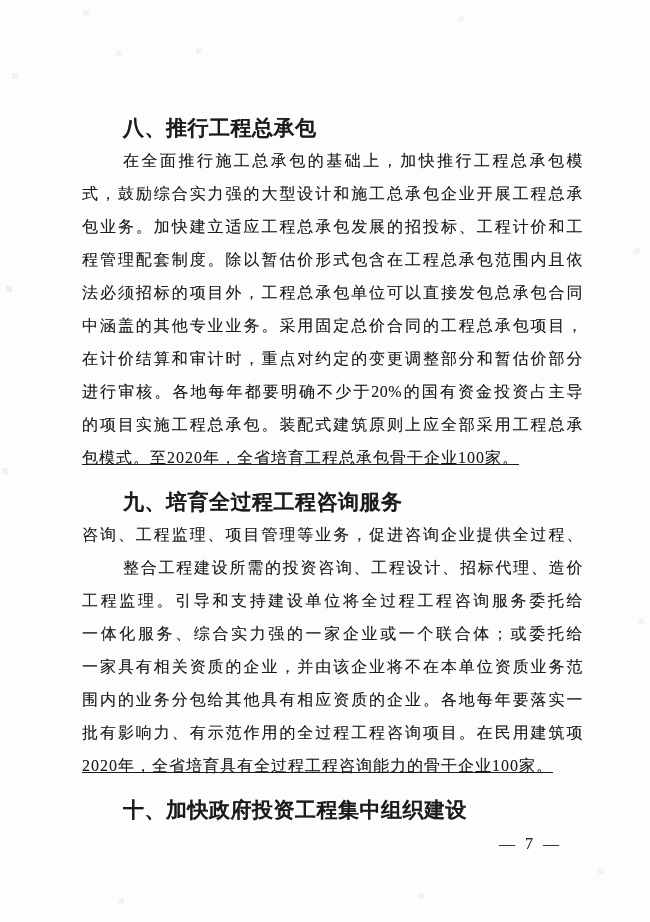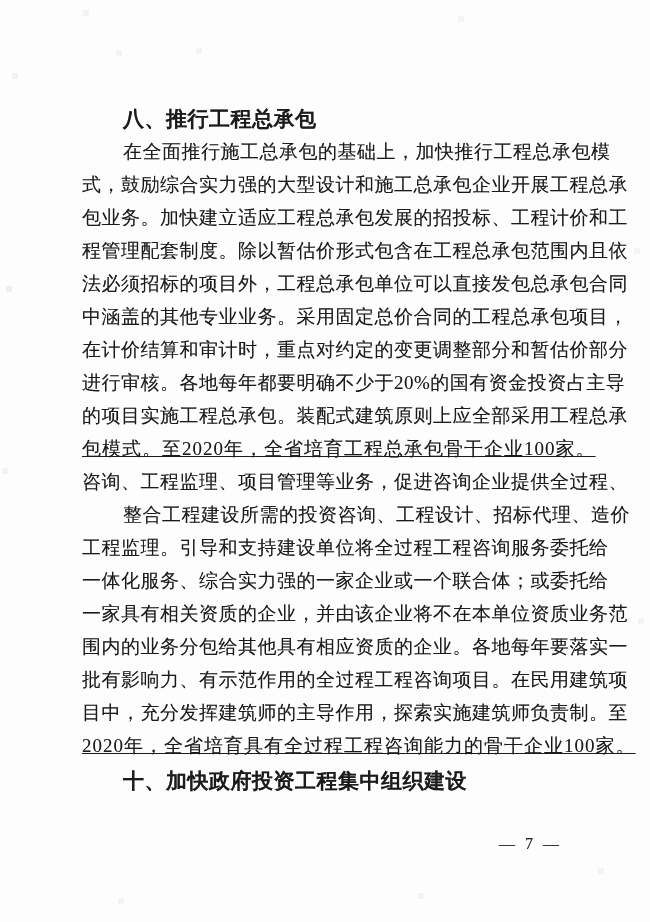--- a/index.html
+++ b/index.html
@@ -41,27 +41,27 @@
     left: 82px;
     top: 100px;
     width: 501px;
   }
   .heading {
     font-family: "Liberation Sans", sans-serif;
     font-weight: bold;
     font-size: 21px;
     line-height: 33px;
     padding-left: 41px;
-    margin-top: 2px;
+    margin-top: 11px;
     letter-spacing: 0.5px;
     text-shadow: 0 0 0.4px rgba(0,0,0,0.45);
   }
   .para { margin: 0; }
   .line {
-    font-size: 19px;
+    font-size: 16px;
     line-height: 33px;
     text-align: justify;
     text-align-last: justify;
     text-justify: inter-character;
     text-shadow: 0 0 0.4px rgba(0,0,0,0.35);
     white-space: nowrap;
     letter-spacing: 0.5px;
   }
   .line.first { padding-left: 41px; }
   .line.last {
@@ -92,27 +92,27 @@
         <div class="line">式，鼓励综合实力强的大型设计和施工总承包企业开展工程总承</div>
         <div class="line">包业务。加快建立适应工程总承包发展的招投标、工程计价和工</div>
         <div class="line">程管理配套制度。除以暂估价形式包含在工程总承包范围内且依</div>
         <div class="line">法必须招标的项目外，工程总承包单位可以直接发包总承包合同</div>
         <div class="line">中涵盖的其他专业业务。采用固定总价合同的工程总承包项目，</div>
         <div class="line">在计价结算和审计时，重点对约定的变更调整部分和暂估价部分</div>
         <div class="line">进行审核。各地每年都要明确不少于20%的国有资金投资占主导</div>
         <div class="line">的项目实施工程总承包。装配式建筑原则上应全部采用工程总承</div>
         <div class="line last">包模式。至2020年，全省培育工程总承包骨干企业100家。</div>
       </div>
+      <div class="heading">九、培育全过程工程咨询服务</div>
       <div class="para">
         <div class="line">咨询、工程监理、项目管理等业务，促进咨询企业提供全过程、</div>
         <div class="line first">整合工程建设所需的投资咨询、工程设计、招标代理、造价</div>
         <div class="line">工程监理。引导和支持建设单位将全过程工程咨询服务委托给</div>
         <div class="line">一体化服务、综合实力强的一家企业或一个联合体；或委托给</div>
         <div class="line">一家具有相关资质的企业，并由该企业将不在本单位资质业务范</div>
         <div class="line">围内的业务分包给其他具有相应资质的企业。各地每年要落实一</div>
         <div class="line">批有影响力、有示范作用的全过程工程咨询项目。在民用建筑项</div>
-        <div class="line">目中，充分发挥建筑师的主导作用，探索实施建筑师负责制。至</div>
         <div class="line last">2020年，全省培育具有全过程工程咨询能力的骨干企业100家。</div>
       </div>
       <div class="heading">十、加快政府投资工程集中组织建设</div>
     </div>
   <div class="footer-page-number">— 7 —</div>
 </div>
 
 </body></html>

